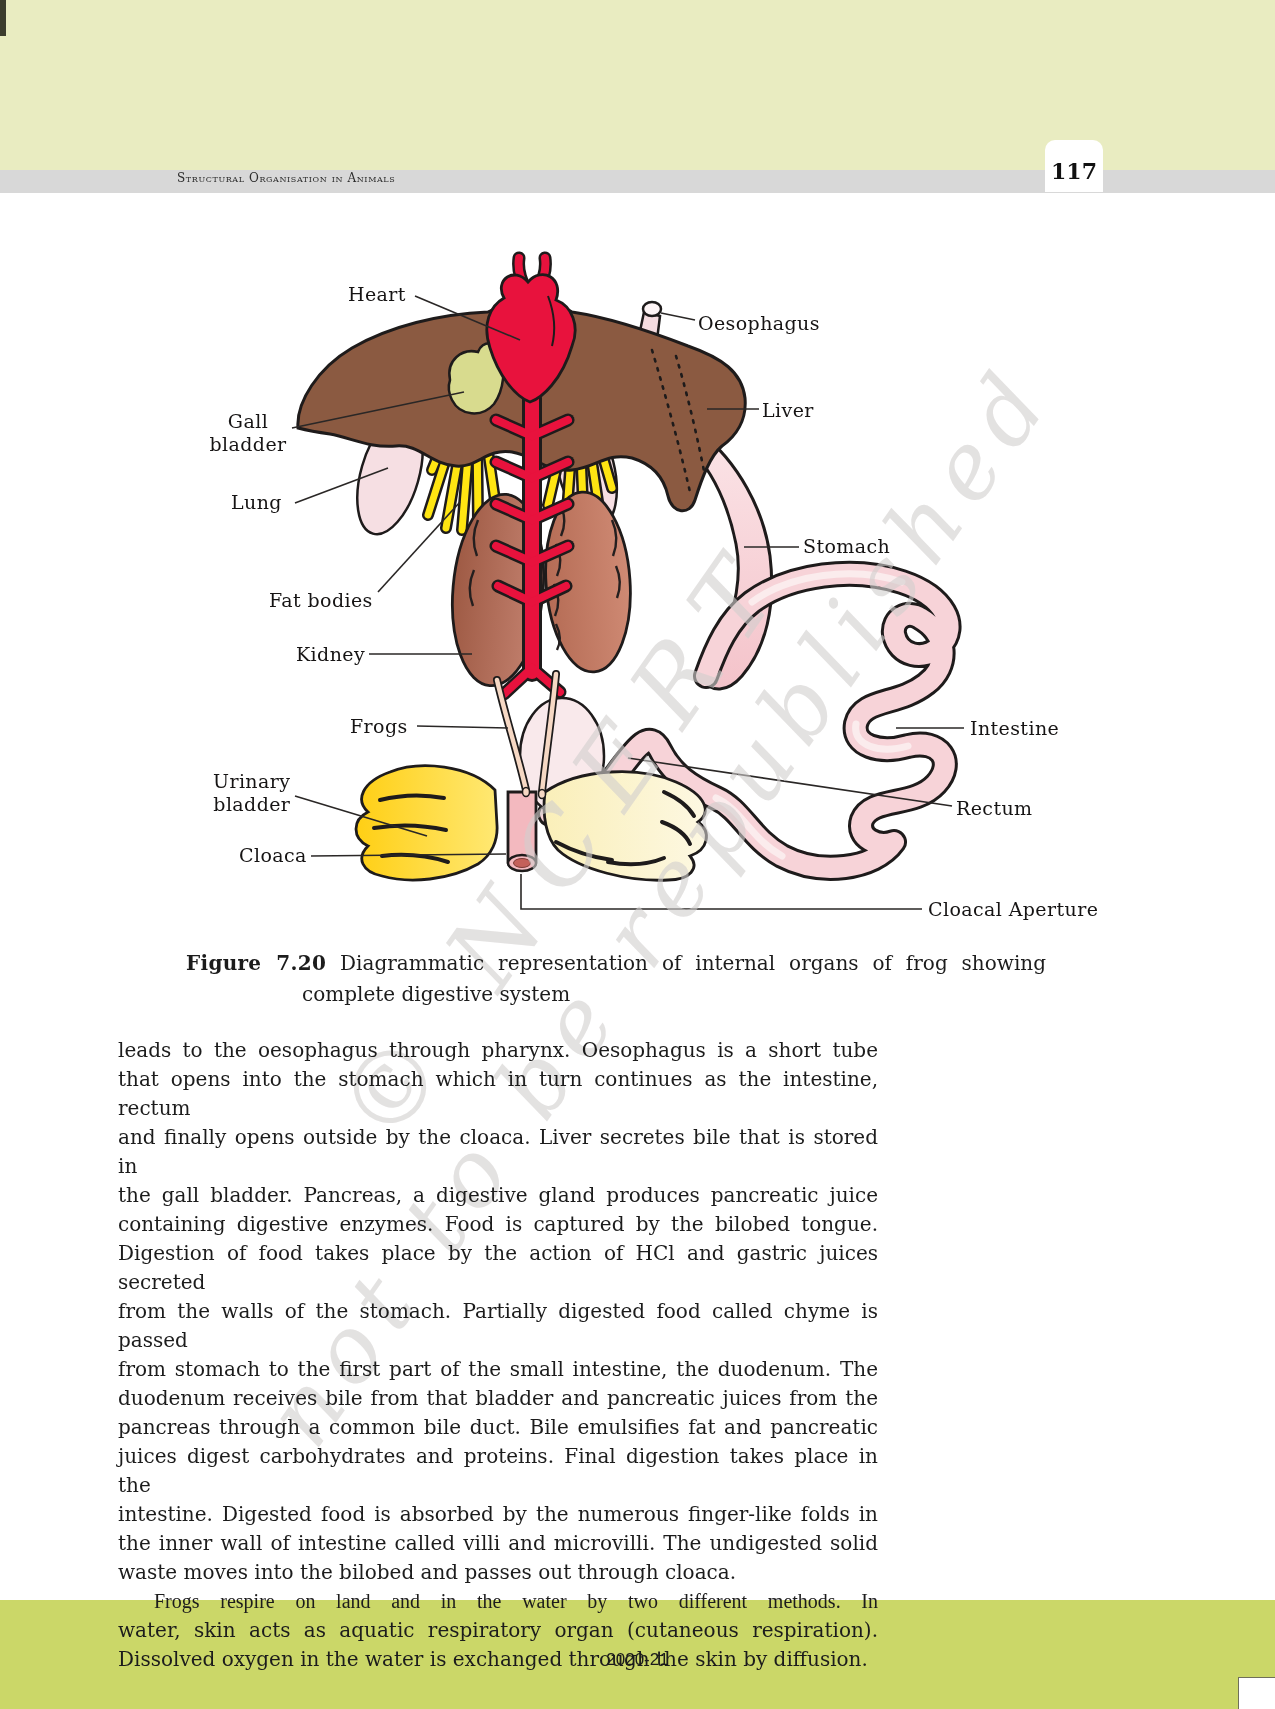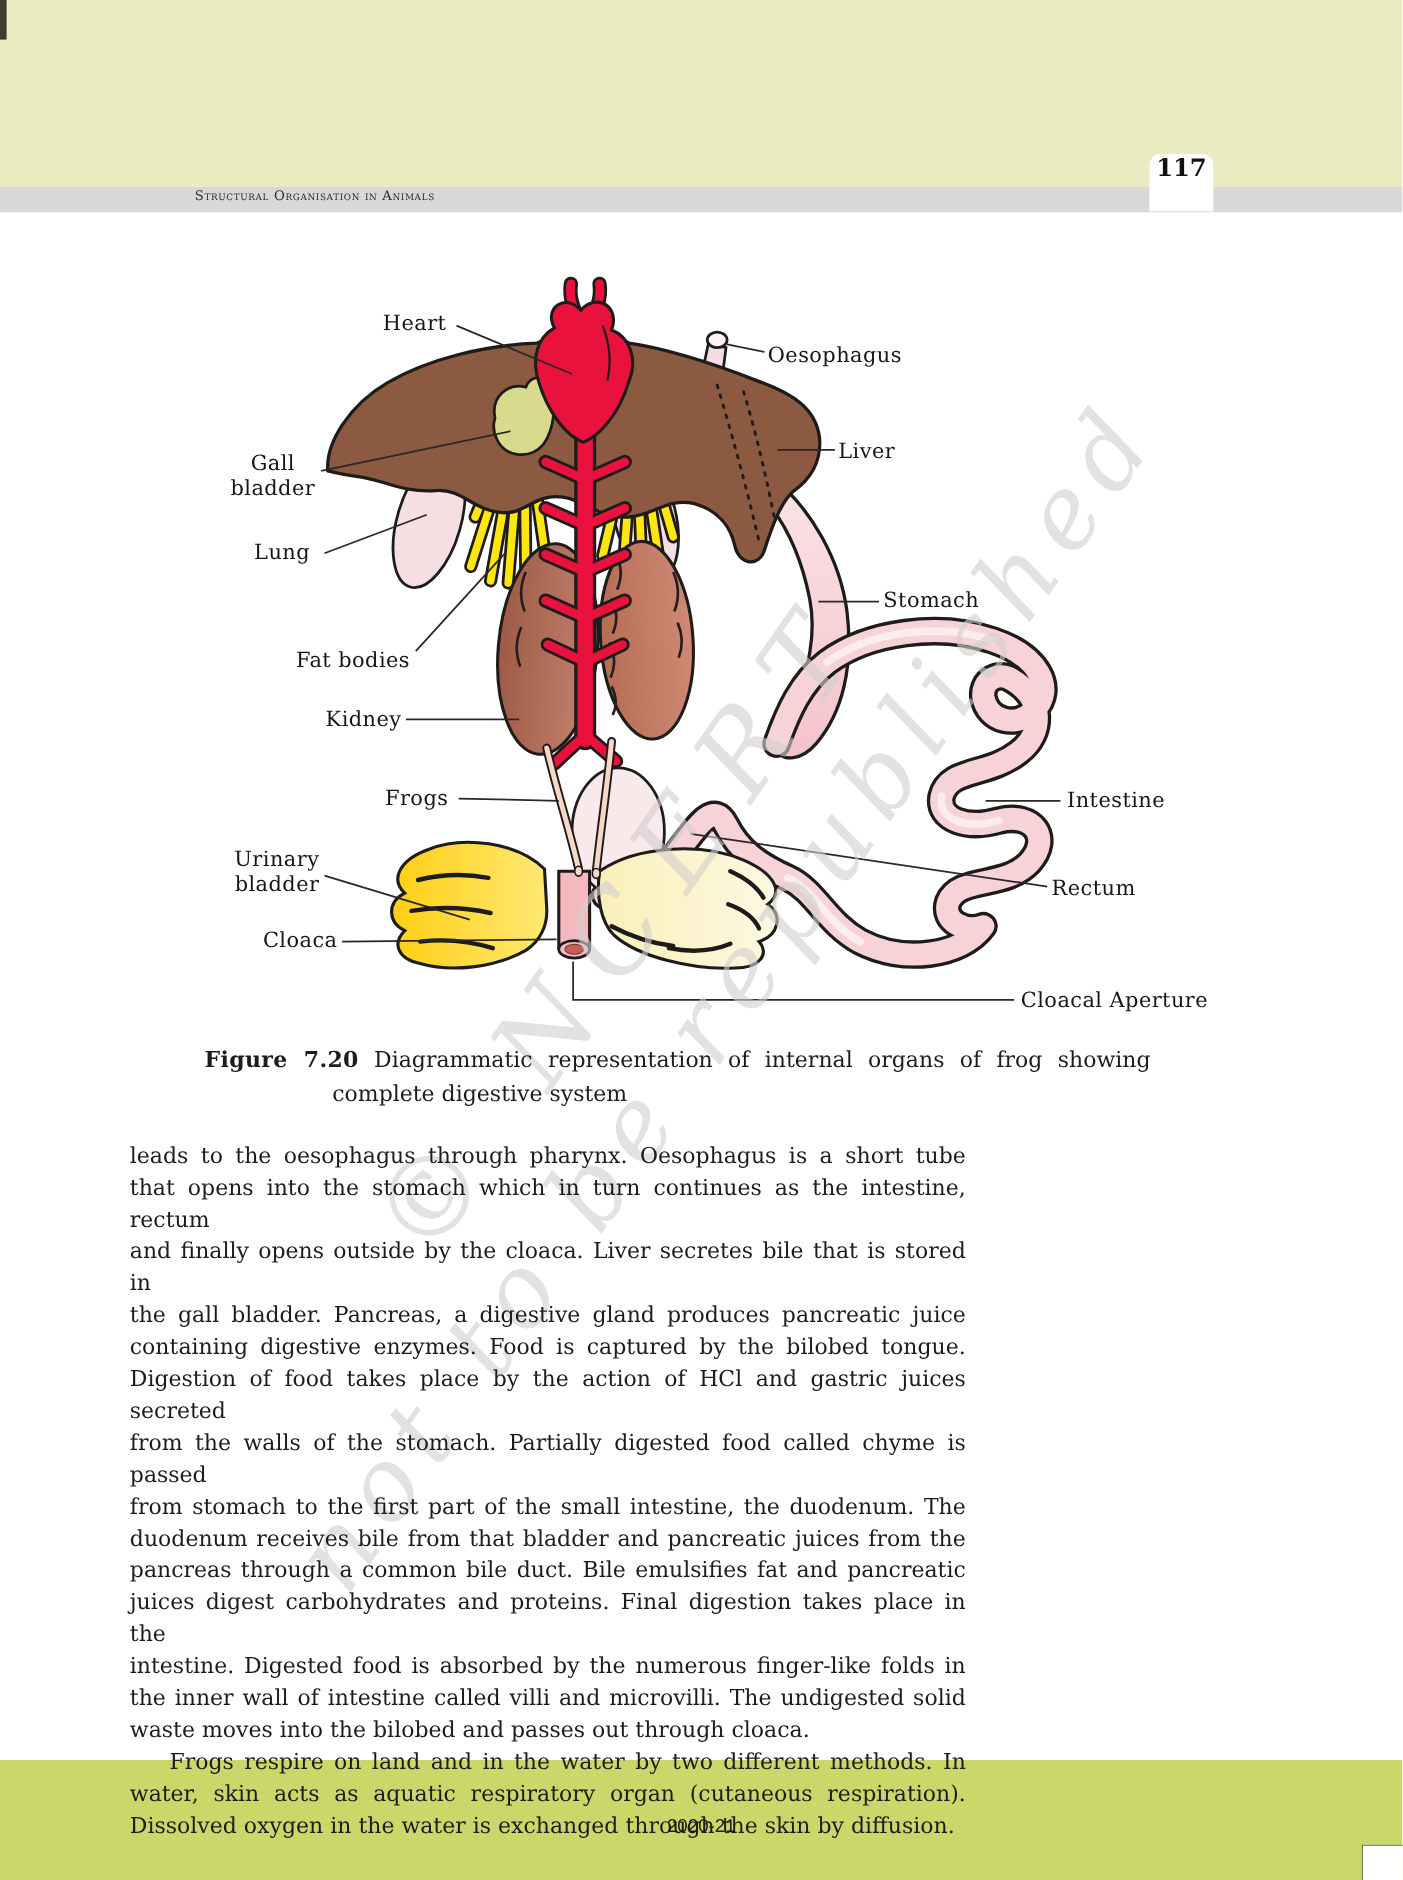--- a/index.html
+++ b/index.html
@@ -7,21 +7,21 @@
        font-family:"DejaVu Serif", serif;color:#1c1c1c;overflow:hidden;}
   .abs{position:absolute;}
   
   #top-band{left:0;top:0;width:1275px;height:170px;background:#e9ecc1;z-index:1;}
   #corner-mark{left:0;top:0;width:6px;height:36px;background:#3c3d2e;z-index:2;}
   #header-band{left:0;top:170px;width:1275px;height:23px;background:#d8d8d8;z-index:1;}
   #header-title{left:177px;top:171px;font-size:12px;font-variant:small-caps;
        letter-spacing:0.6px;color:#2b2b2b;z-index:3;}
   #page-badge{left:1045px;top:140px;width:58px;height:52px;background:#ffffff;
        border-radius:10px 10px 0 0;z-index:2;text-align:center;}
-  #page-number{width:100%;font-size:22px;font-weight:bold;color:#111;}
+  #page-number{width:100%;margin-top:18px;font-size:22px;font-weight:bold;color:#111;}
   #footer-band{left:0;top:1600px;width:1275px;height:109px;background:#cbd768;z-index:1;}
   #footer-year{left:0;top:1650px;width:1275px;text-align:center;
        font-family:"Liberation Sans",sans-serif;font-size:17px;color:#1b1b1b;z-index:2;}
   #corner-box{left:1238px;top:1677px;width:37px;height:32px;background:#fff;
        border-left:1px solid #6f6f5a;border-top:1px solid #6f6f5a;z-index:2;}
   
   .wm{z-index:2;color:#d2cfce;opacity:0.6;font-style:italic;white-space:nowrap;
       transform:translate(-50%,-50%) rotate(-55deg);}
   #wm1{left:565px;top:840px;font-size:100px;letter-spacing:28px;}
   #wm2{left:660px;top:905px;font-size:92px;letter-spacing:14px;}
@@ -32,21 +32,21 @@
   .two-line{white-space:normal;line-height:23px;}
   
   #caption{left:186px;top:948px;width:860px;z-index:3;font-size:20px;line-height:31px;}
   #caption-line1{text-align:justify;text-align-last:justify;}
   #caption-line1 b{letter-spacing:0.3px;}
   #caption-line2{margin-left:116px;}
   
   #body-text{left:118px;top:1036px;width:760px;z-index:3;font-size:20px;line-height:29px;}
   .bline{text-align:justify;text-align-last:justify;}
   .bline.last{text-align-last:left;}
-  .bline.indent{text-indent:36px;}
+  .bline.indent{text-indent:36px;font-family:Liberation Serif, serif;}
 </style>
 </head>
 <body>
 
 <div class="abs" id="top-band"></div>
 <div class="abs" id="corner-mark"></div>
 <div class="abs" id="header-band"></div>
 <div class="abs" id="header-title">Structural Organisation in Animals</div>
 <div class="abs" id="page-badge">
   <div id="page-number">117</div>

